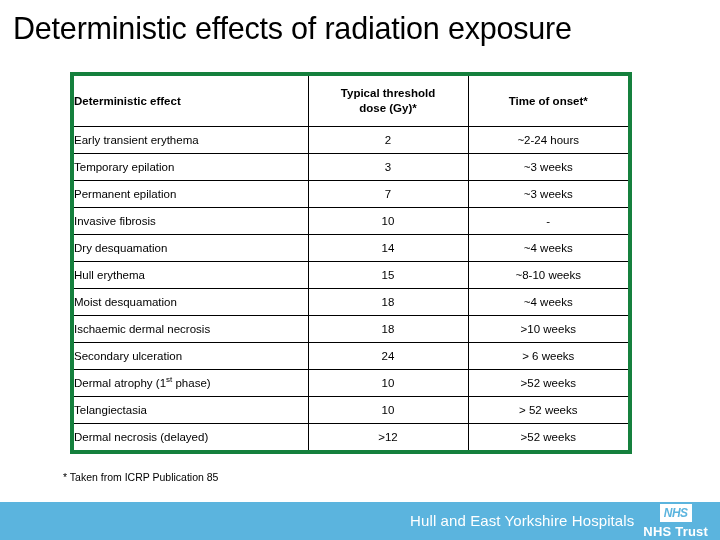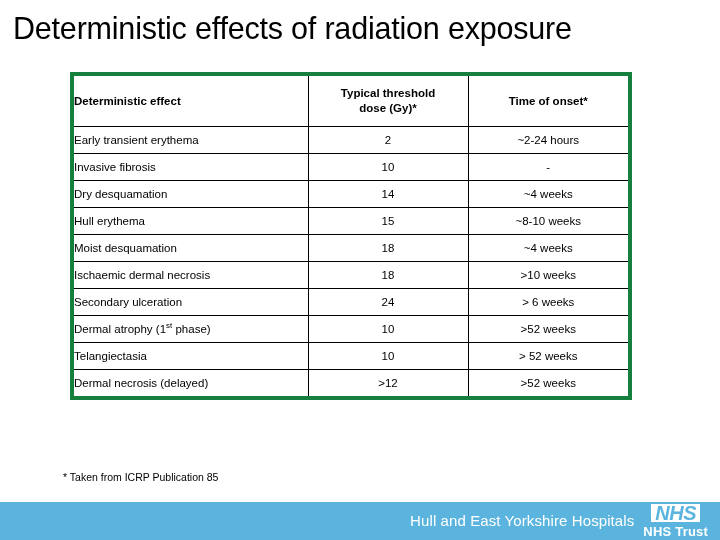--- a/index.html
+++ b/index.html
@@ -144,21 +144,21 @@
   }
   #nhs-logo-wrap {
     margin-left: 9px;
     display: flex;
     flex-direction: column;
     align-items: center;
   }
   #nhs-logo-box {
     background: #ffffff;
     color: #5bb4de;
-    font-size: 20px;
+    font-size: 12px;
     font-weight: bold;
     letter-spacing: -0.5px;
     padding: 1px 4px 1px 4px;
     line-height: 16px;
     font-family: "Liberation Sans", sans-serif;
     font-style: italic;
   }
   #nhs-trust-label {
     font-size: 13px;
     font-weight: bold;
@@ -189,20 +189,30 @@
         </th>
         <th class="h-onset">Time of onset*</th>
       </tr>
     </thead>
     <tbody id="table-body">
         <tr>
           <td class="cell-effect">Early transient erythema</td>
           <td class="cell-dose">2</td>
           <td class="cell-onset">~2-24 hours</td>
         </tr>
+        <tr>
+          <td class="cell-effect">Temporary epilation</td>
+          <td class="cell-dose">3</td>
+          <td class="cell-onset">~3 weeks</td>
+        </tr>
+        <tr>
+          <td class="cell-effect">Permanent epilation</td>
+          <td class="cell-dose">7</td>
+          <td class="cell-onset">~3 weeks</td>
+        </tr>
         <tr class="group-start">
           <td class="cell-effect">Invasive fibrosis</td>
           <td class="cell-dose">10</td>
           <td class="cell-onset">-</td>
         </tr>
         <tr>
           <td class="cell-effect">Dry desquamation</td>
           <td class="cell-dose">14</td>
           <td class="cell-onset">~4 weeks</td>
         </tr>

